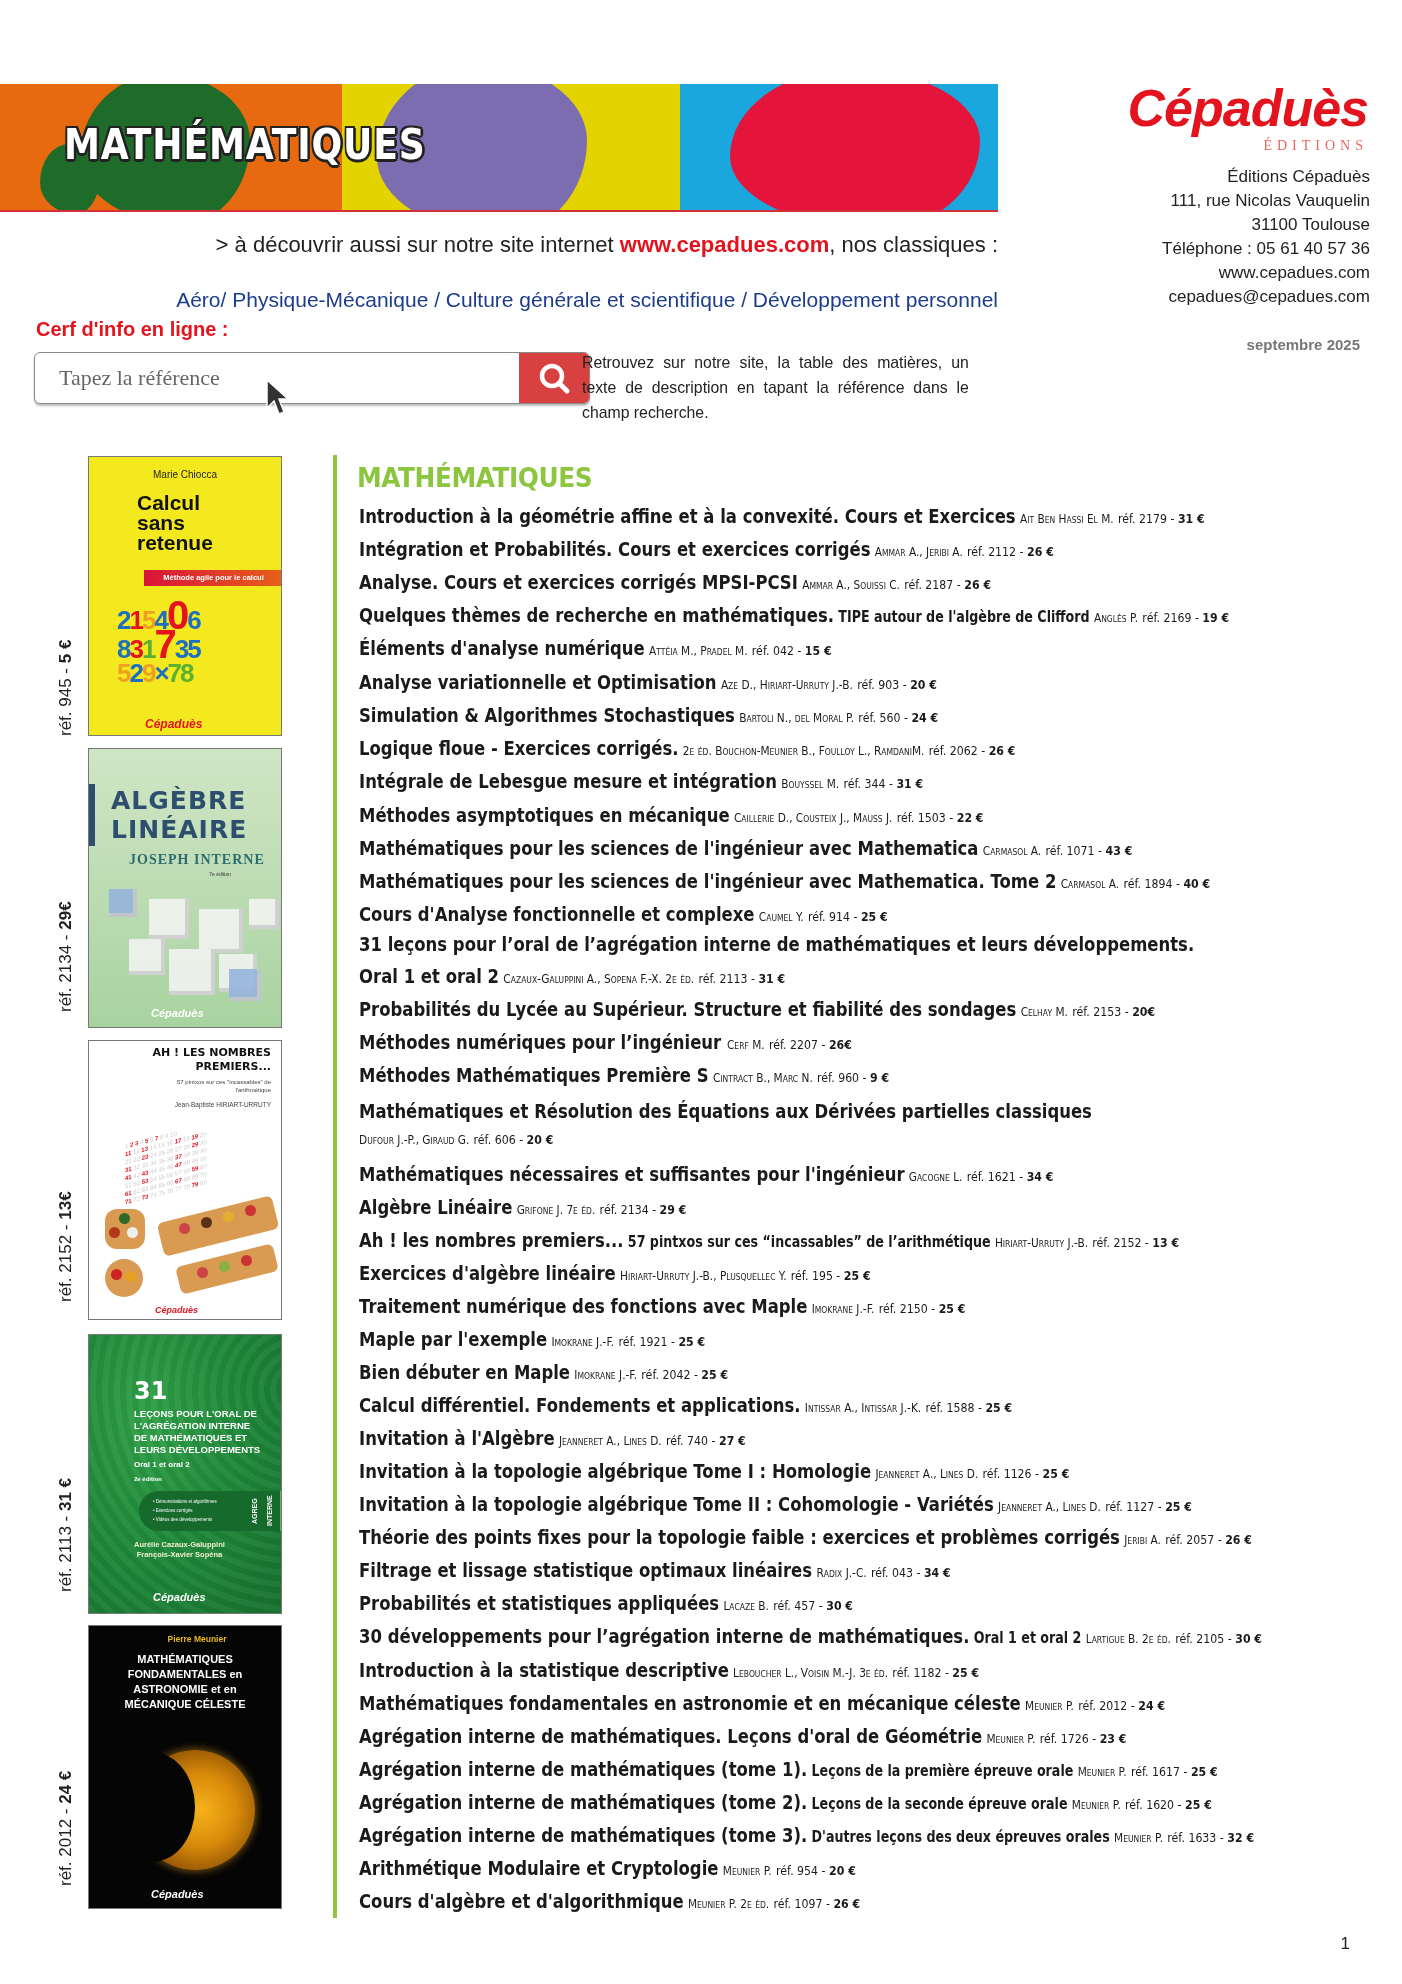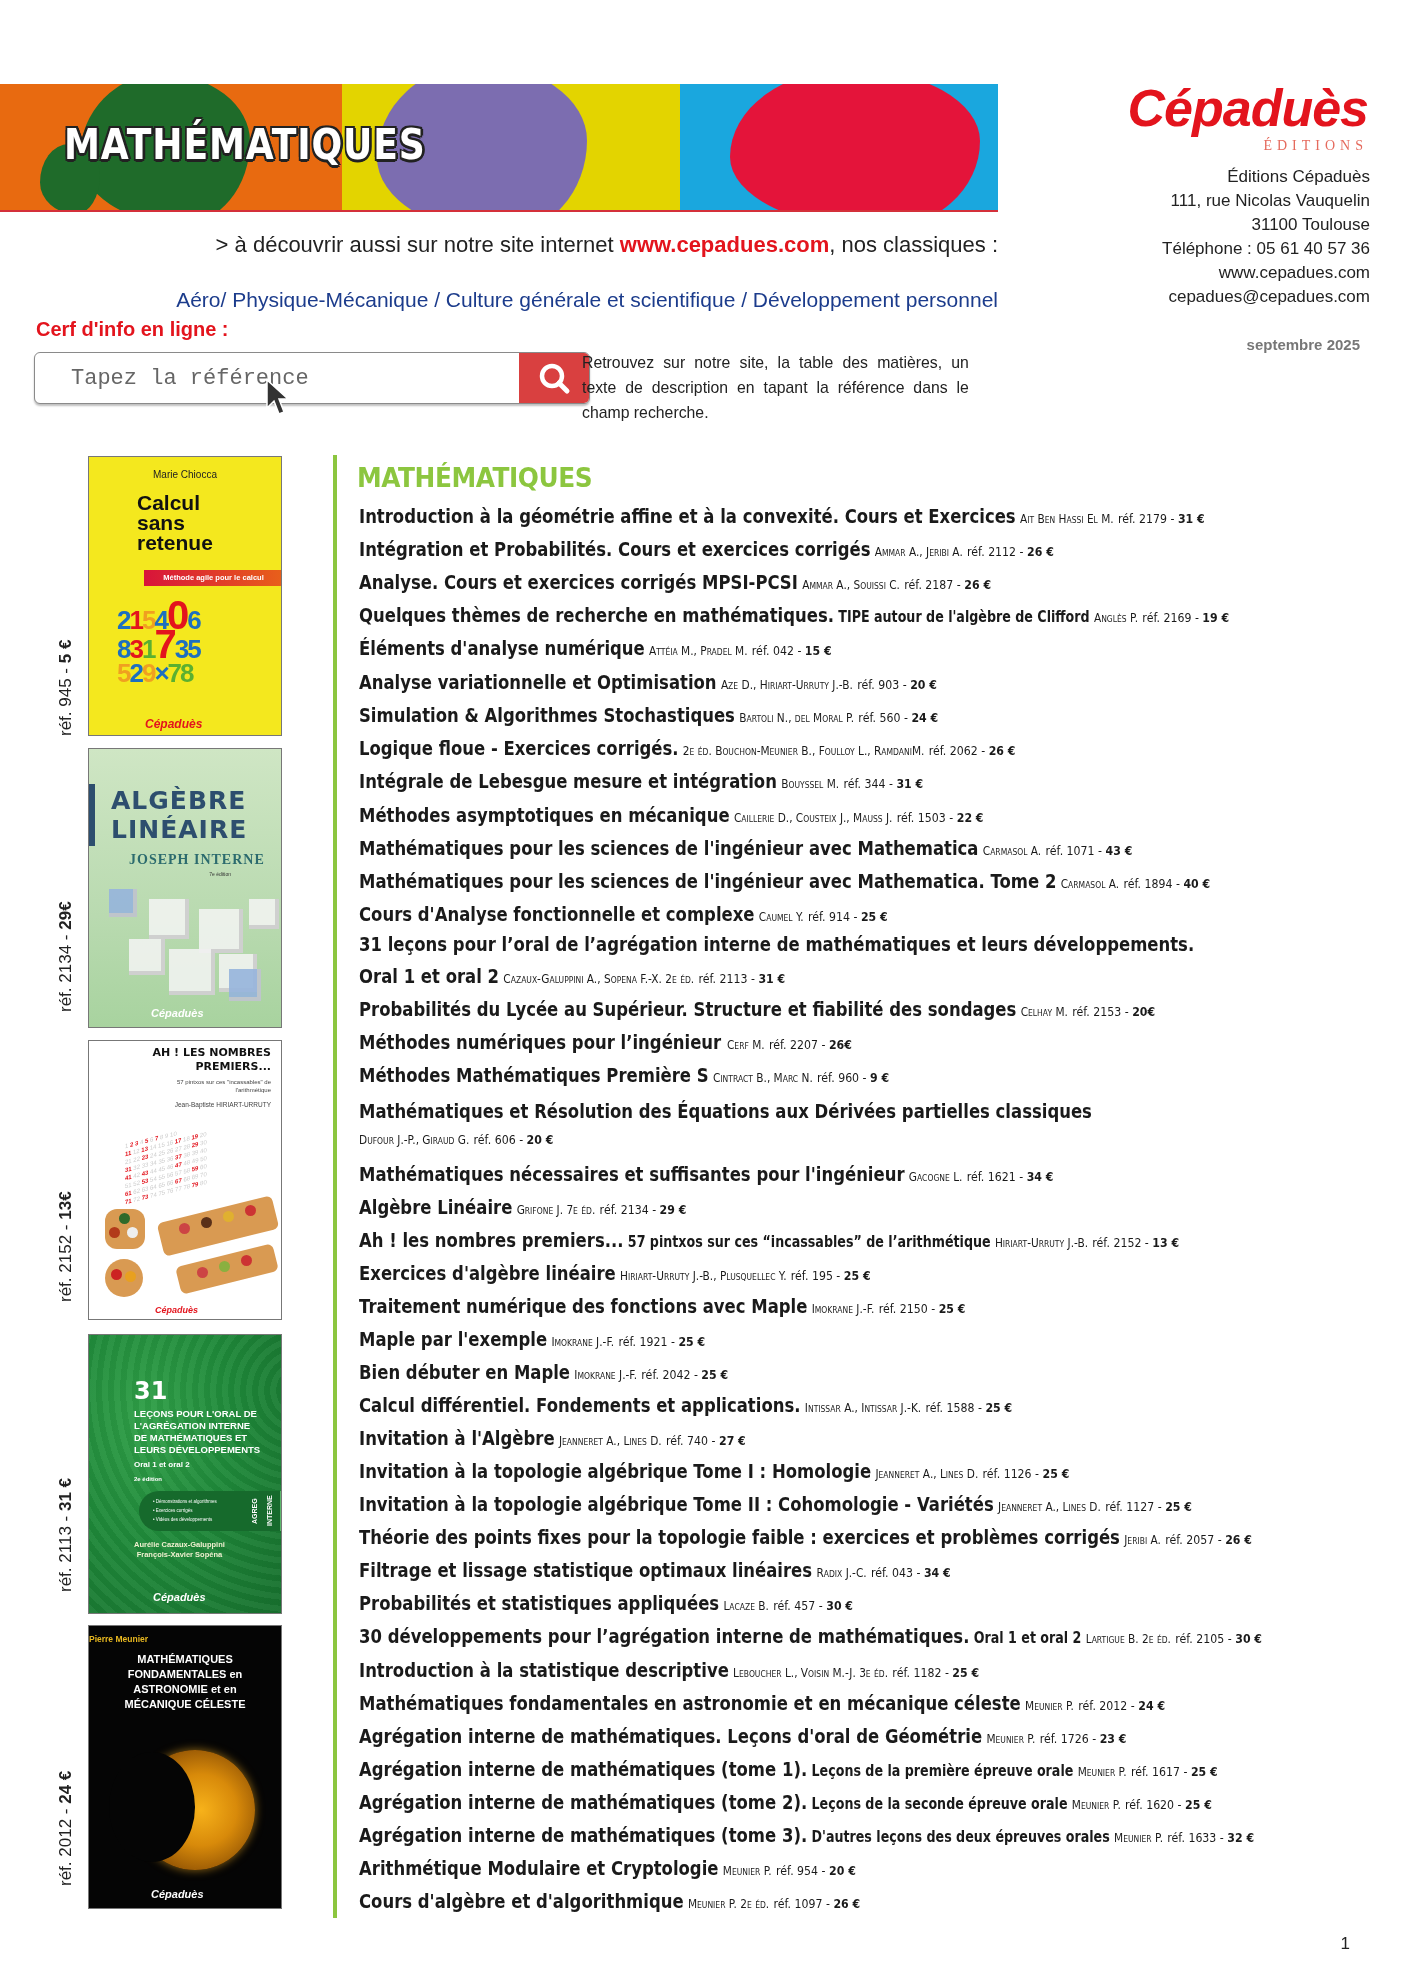--- a/index.html
+++ b/index.html
@@ -33,21 +33,21 @@
 
   
   .discover { position: absolute; left: 0; width: 998px; text-align: right; font-size: 22px; }
   .discover.l1 { top: 232px; color: #222; }
   .discover.l1 .url { color: #e3141d; font-weight: bold; }
   .discover.l2 { top: 264px; color: #1c3c8c; font-size: 21px; margin-top: 24px; }
 
   
   .more-info { position: absolute; left: 36px; top: 318px; font-size: 20px; font-weight: bold; color: #e3141d; }
   .search { position: absolute; left: 34px; top: 352px; width: 556px; height: 52px; border: 1px solid #8a8a8a; border-radius: 6px; box-shadow: 0 2px 2px rgba(0,0,0,0.25); background: #fff; overflow: hidden; }
-  .search-input { position: absolute; left: 0; top: 0; width: 480px; height: 100%; border: none; outline: none; background: transparent; padding-left: 36px; font-family: Liberation Mono, monospace; font-size: 22px; color: #a16207; }
+  .search-input { position: absolute; left: 0; top: 0; width: 480px; height: 100%; border: none; outline: none; background: transparent; padding-left: 24px; font-family: Liberation Serif, serif; font-size: 22px; color: #a16207; }
   .search-input::placeholder { color: #666; }
   .search-btn { position: absolute; right: 0; top: 0; width: 70px; height: 100%; background: #d94040; border: none; display: flex; align-items: center; justify-content: center; cursor: pointer; }
   .cursor { position: absolute; left: 265px; top: 378px; z-index: 4; }
   .search-desc { position: absolute; left: 582px; top: 350px; width: 416px; font-size: 17px; line-height: 25px; color: #222; text-align: justify; transform: scaleX(0.93); transform-origin: left top; }
 
   
   .books { position: absolute; left: 0; top: 0; }
   .book { position: absolute; left: 88px; width: 194px; border: 1px solid #777; overflow: hidden; }
   .book-ref { position: absolute; left: 56px; font-size: 17px; color: #222; white-space: nowrap; transform-origin: left top; transform: rotate(-90deg); }
   .book-ref .pr { font-weight: bold; }
@@ -83,21 +83,21 @@
   .b4 .num { position: absolute; left: 45px; top: 42px; font-family: "DejaVu Sans", sans-serif; font-weight: bold; font-size: 24px; color: #fff; }
   .b4 .title { position: absolute; left: 45px; top: 73px; font-weight: bold; font-size: 9.5px; line-height: 12px; color: #fff; }
   .b4 .oral { position: absolute; left: 45px; top: 125px; font-weight: bold; font-size: 8px; color: #fff; }
   .b4 .ed { position: absolute; left: 45px; top: 141px; font-weight: bold; font-size: 6px; color: #fff; }
   .b4 .pill { position: absolute; left: 50px; top: 156px; width: 108px; height: 40px; border-radius: 20px 0 0 20px; background: #166a2c; color: #fff; font-size: 4.5px; line-height: 9px; padding: 6px 0 0 14px; }
   .b4 .agreg { position: absolute; left: 158px; top: 156px; width: 34px; height: 40px; background: #166a2c; border-left: 1px solid #5cb86c; color: #fff; font-weight: bold; font-size: 7px; writing-mode: vertical-rl; transform: rotate(180deg); text-align: center; line-height: 15px; }
   .b4 .auth { position: absolute; left: 45px; top: 205px; font-weight: bold; font-size: 7.5px; line-height: 10px; color: #f0f0d0; text-align: center; }
   .b4 .pub { position: absolute; left: 64px; bottom: 10px; font-size: 11px; font-weight: bold; font-style: italic; color: #fff; }
 
   .b5 { top: 1625px; height: 284px; background: #050505; }
-  .b5 .author { position: absolute; top: 8px; width: 100%; text-align: left; font-weight: bold; font-size: 8.5px; color: #e8b820; }
+  .b5 .author { position: absolute; top: 8px; width: 100%; text-align: center; font-weight: bold; font-size: 8.5px; color: #e8b820; margin-left: 12px; }
   .b5 .title { position: absolute; top: 26px; width: 100%; text-align: center; font-weight: bold; font-size: 11px; line-height: 15px; color: #fff; }
   .b5 .sun { position: absolute; left: 46px; top: 124px; width: 120px; height: 120px; border-radius: 50%; background: radial-gradient(circle at 55% 50%, #f7b21a 0%, #d88a0a 40%, #9a5a05 70%, #442400 100%); box-shadow: 0 0 10px rgba(240,170,30,0.6); }
   .b5 .moon { position: absolute; left: 20px; top: 126px; width: 86px; height: 110px; border-radius: 50%; background: #050505; }
   .b5 .pub { position: absolute; left: 62px; bottom: 8px; font-size: 11px; font-weight: bold; font-style: italic; color: #fff; }
   .green-bar { position: absolute; left: 333px; top: 455px; width: 4px; height: 1463px; background: #8cc63f; }
   .section-title { position: absolute; left: 357px; top: 462px; font-family: "DejaVu Sans", sans-serif; font-weight: bold; font-size: 27px; color: #8cc63f; letter-spacing: -0.5px; transform: scaleX(0.92); transform-origin: left center; }
   .entry { position: absolute; left: 359px; white-space: nowrap; font-family: "DejaVu Sans", sans-serif; color: #1a1a1a; transform: scaleX(0.845); transform-origin: left center; }
   .entry .t { font-weight: bold; font-size: 19.5px; }
   .entry .s { font-weight: bold; font-size: 15px; }
   .entry .a { font-size: 12.5px; font-variant: small-caps; }

